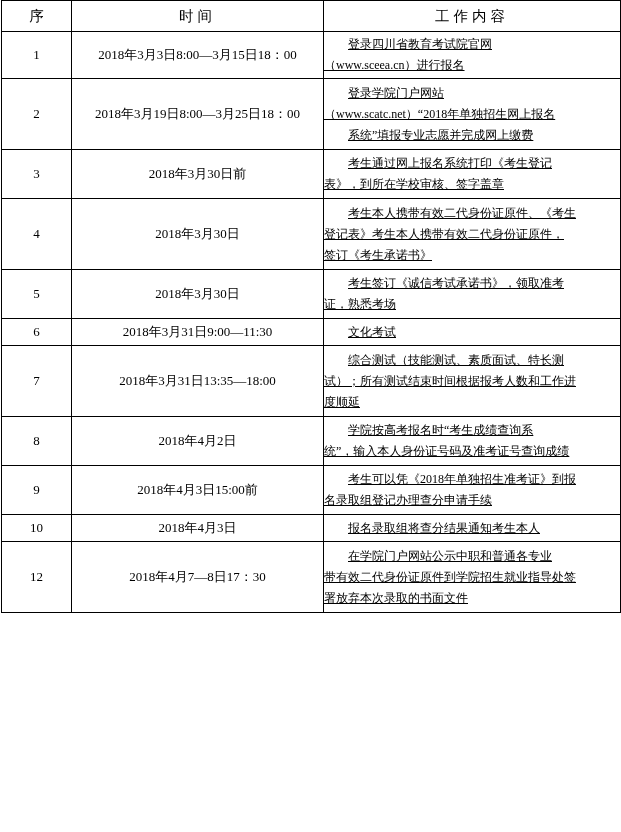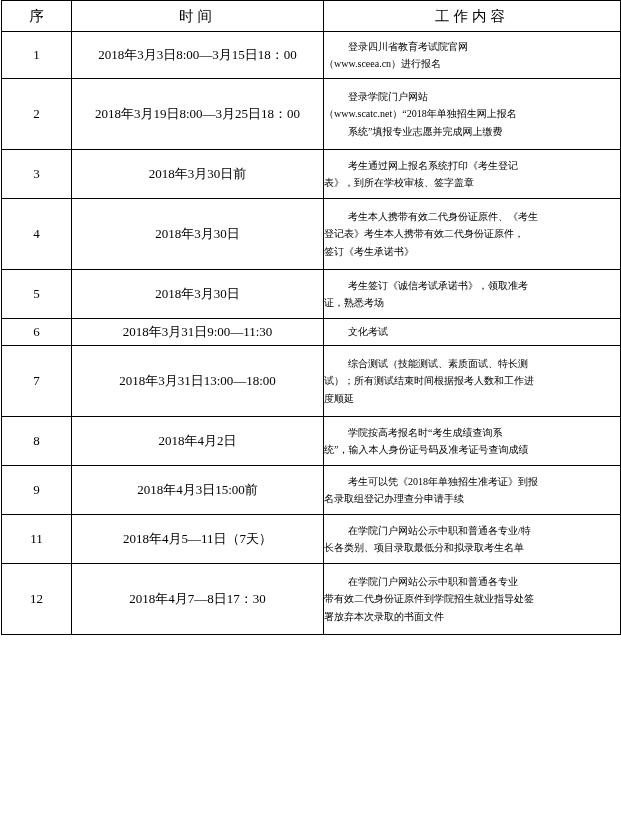--- a/index.html
+++ b/index.html
@@ -55,24 +55,25 @@
   }
   td.time {
     text-align: center;
     font-size: 13px;
     line-height: 1.55;
     padding: 4px 3px;
     word-break: break-all;
   }
   td.content {
     text-align: left;
-    font-size: 10px;
+    font-size: 12px;
     line-height: 1.75;
     padding: 4px 6px 4px 8px;
     word-break: break-all;
+    text-decoration: underline;
   }
   .row-1 td { height: 46px; }
   .row-2 td { height: 70px; }
   .row-3 td { height: 48px; }
   .row-4 td { height: 70px; }
   .row-5 td { height: 48px; }
   .row-6 td { height: 26px; }
   .row-7 td { height: 70px; }
   .row-8 td { height: 48px; }
   .row-9 td { height: 48px; }
@@ -145,21 +146,21 @@
       </tr>
       <tr class="row-6">
         <td class="seq">6</td>
         <td class="time">2018年3月31日9:00—11:30</td>
         <td class="content">
           <div class="indent-2">文化考试</div>
         </td>
       </tr>
       <tr class="row-7">
         <td class="seq">7</td>
-        <td class="time">2018年3月31日13:00—18:00</td>
+        <td class="time">2018年3月31日13:35—18:00</td>
         <td class="content">
           <div class="indent-2">综合测试（技能测试、素质面试、特长测</div>
           <div>试）；所有测试结束时间根据报考人数和工作进</div>
           <div>度顺延</div>
         </td>
       </tr>
       <tr class="row-8">
         <td class="seq">8</td>
         <td class="time">2018年4月2日</td>
         <td class="content">
@@ -168,26 +169,25 @@
         </td>
       </tr>
       <tr class="row-9">
         <td class="seq">9</td>
         <td class="time">2018年4月3日15:00前</td>
         <td class="content">
           <div class="indent-2">考生可以凭《2018年单独招生准考证》到报</div>
           <div>名录取组登记办理查分申请手续</div>
         </td>
       </tr>
-      <tr class="row-11">
-        <td class="seq">11</td>
-        <td class="time">2018年4月5—11日（7天）</td>
+      <tr class="row-10">
+        <td class="seq">10</td>
+        <td class="time">2018年4月3日</td>
         <td class="content">
-          <div class="indent-2">在学院门户网站公示中职和普通各专业/特</div>
-          <div>长各类别、项目录取最低分和拟录取考生名单</div>
+          <div class="indent-2">报名录取组将查分结果通知考生本人</div>
         </td>
       </tr>
       <tr class="row-12">
         <td class="seq">12</td>
         <td class="time">2018年4月7—8日17：30</td>
         <td class="content">
           <div class="indent-2">在学院门户网站公示中职和普通各专业</div>
           <div>带有效二代身份证原件到学院招生就业指导处签</div>
           <div>署放弃本次录取的书面文件</div>
         </td>

